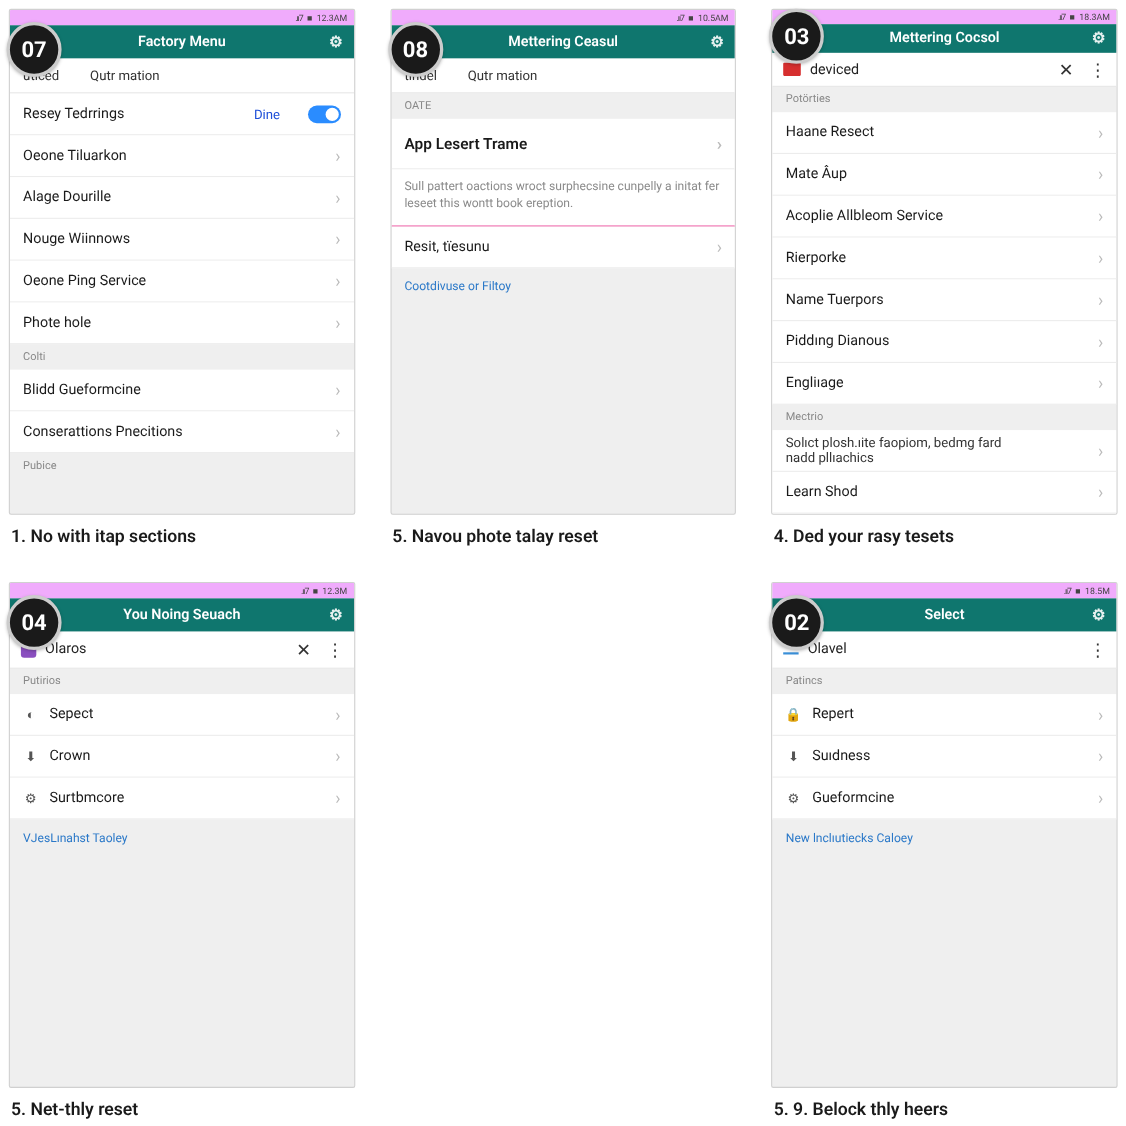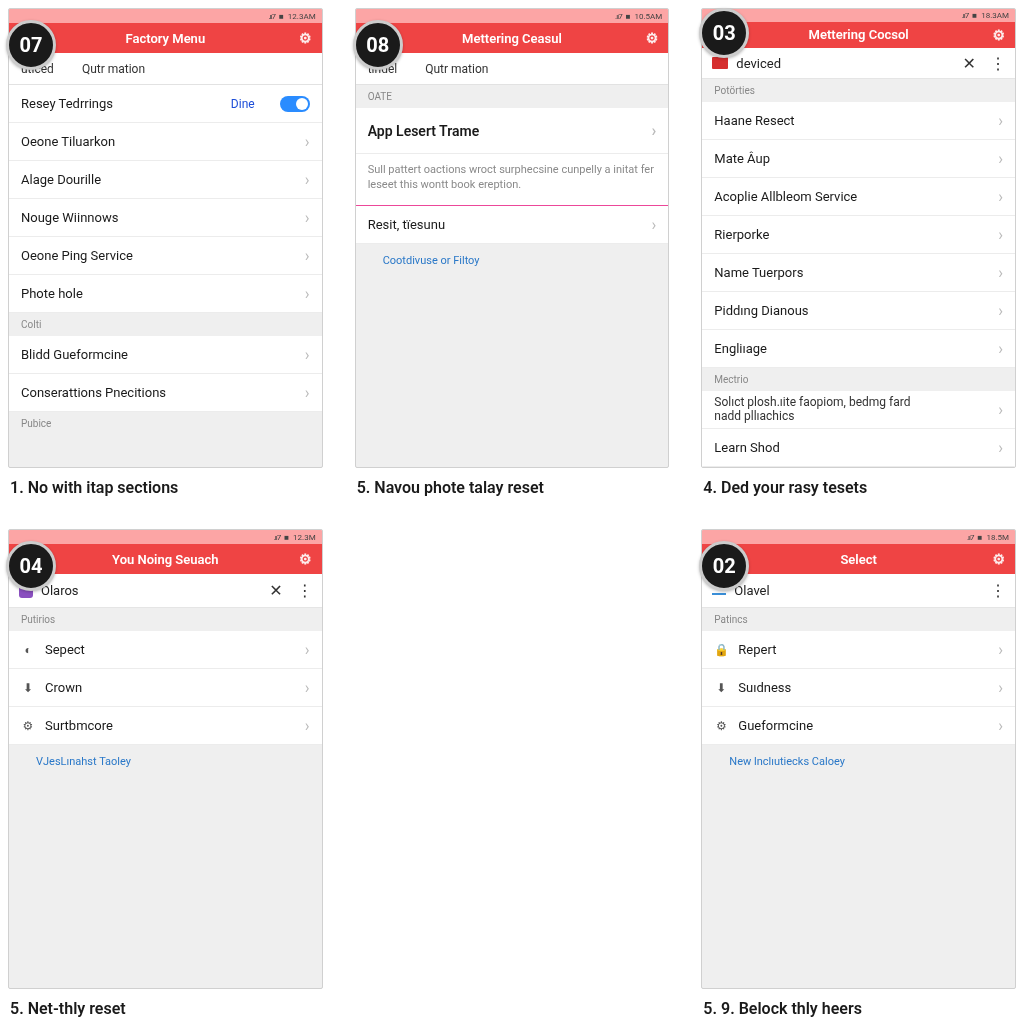--- a/index.html
+++ b/index.html
@@ -23,32 +23,32 @@
     height: 460px;
     border: 1px solid #d0d0d0;
     background: #efefef;
     display: flex;
     flex-direction: column;
     overflow: hidden;
     border-radius: 2px;
   }
   .statusbar {
     height: 14px;
-    background: #fca5a5;
+    background: #f0abfc;
     font-size: 8px;
     color: #444;
     display: flex;
     justify-content: flex-end;
     align-items: center;
     padding: 0 6px;
     gap: 4px;
   }
   .statusbar .sig { letter-spacing: -1px; }
   .appbar {
-    background: #ef4444;
+    background: #0f766e;
     color: #fff;
     height: 30px;
     display: flex;
     align-items: center;
     justify-content: center;
     position: relative;
     font-size: 13px;
     font-weight: 600;
   }
   .appbar .gear {
@@ -111,21 +111,21 @@
     background: #fff;
     color: #8a8a8a;
     font-size: 11px;
     line-height: 1.4;
     padding: 8px 12px 12px;
     border-bottom: 1px solid #ec4899;
   }
   .linkrow {
     color: #2a78c8;
     font-size: 11px;
-    padding: 10px 27px;
+    padding: 10px 12px;
   }
   .toggle {
     width: 30px; height: 16px; border-radius: 10px;
     background: #2a8cff; position: relative; flex: 0 0 auto;
   }
   .toggle::after {
     content: ""; position: absolute; right: 2px; top: 2px;
     width: 12px; height: 12px; background: #fff; border-radius: 50%;
   }
   .redblock {

